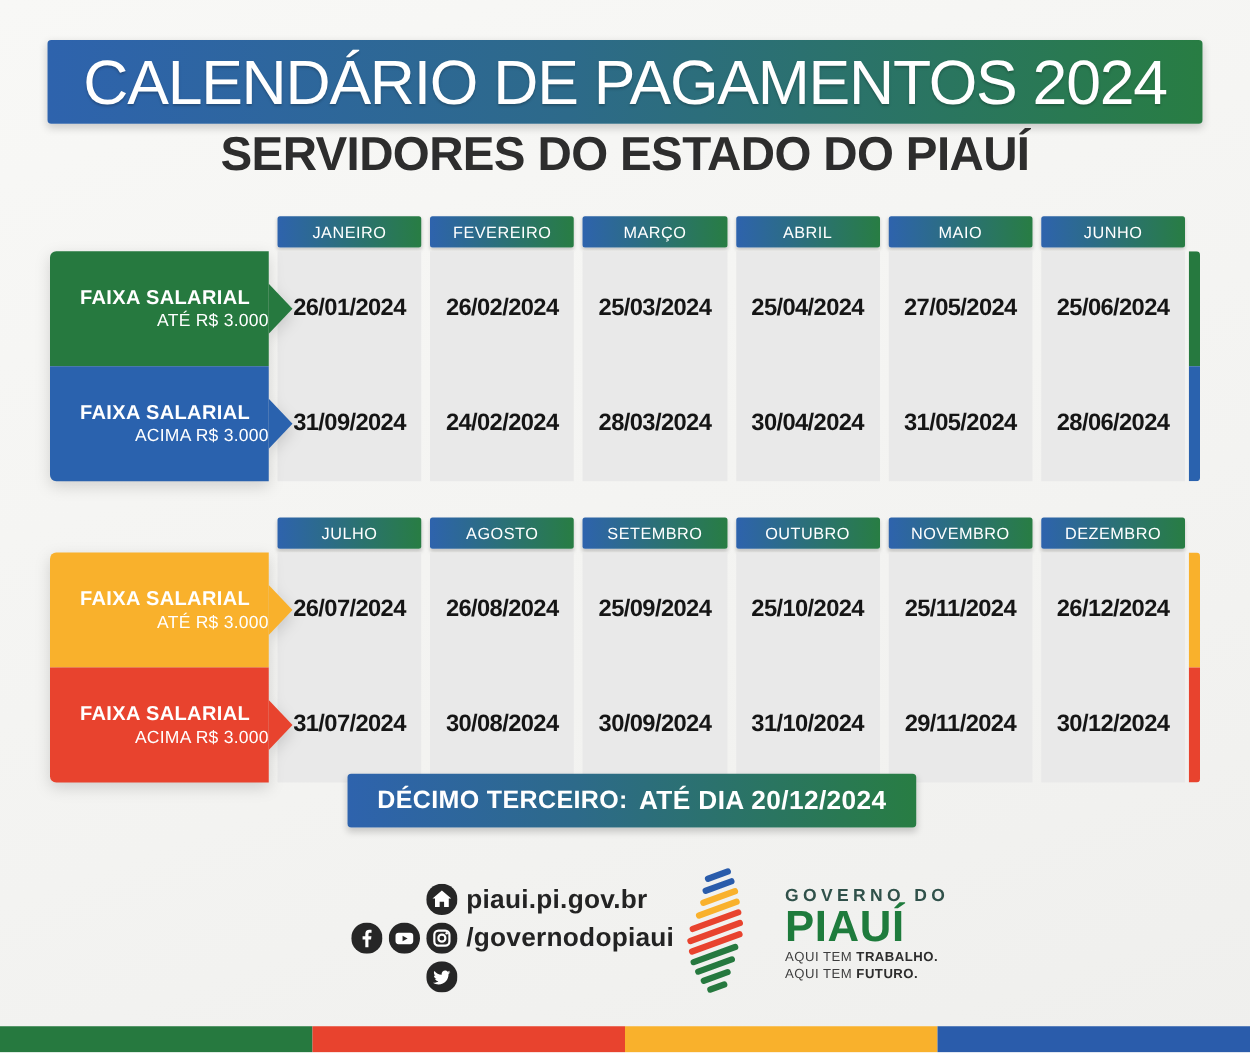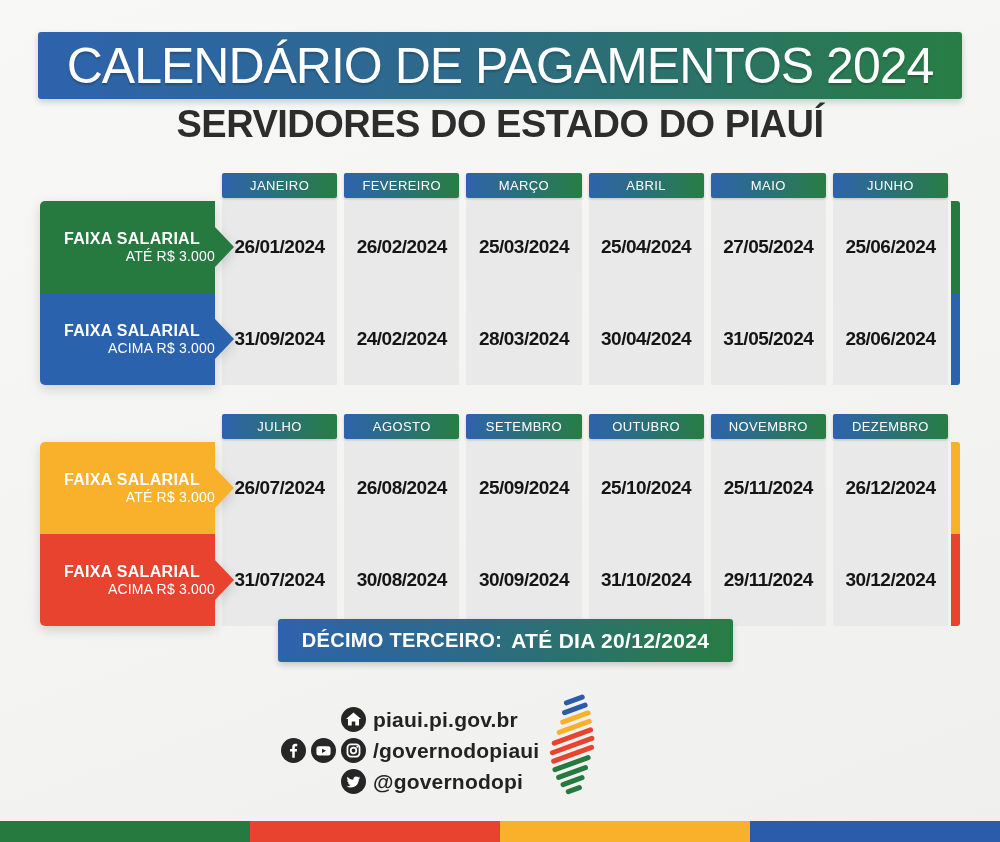--- a/index.html
+++ b/index.html
@@ -232,21 +232,20 @@
       </span>
       <span class="social-text">/governodopiaui</span>
     </div>
     <div class="social-row">
       <span class="social-icons">
         <svg viewBox="0 0 24 24">
           <circle cx="12" cy="12" r="12" fill="#262626"></circle>
           <path d="M18.5 8.4c-.5.2-1 .4-1.5.4.5-.3 1-.9 1.2-1.5-.5.3-1.1.5-1.7.7-.5-.5-1.2-.9-2-.9-1.5 0-2.7 1.2-2.7 2.7l.1.6c-2.3-.1-4.3-1.2-5.6-2.9-.3.4-.4.9-.4 1.4 0 .9.5 1.8 1.2 2.3-.4 0-.9-.1-1.2-.3 0 1.3.9 2.4 2.2 2.6-.3.1-.5.1-.8.1l-.6-.1c.4 1.1 1.4 1.9 2.6 1.9-.9.7-2.1 1.2-3.4 1.2h-.7c1.2.8 2.7 1.2 4.2 1.2 5 0 7.7-4.1 7.7-7.7v-.3c.5-.4 1-.9 1.4-1.4z" fill="#fff"></path>
         </svg>
       </span>
-      <span class="social-text">@governodopi</span>
     </div>
   </div>
 
   <div class="logo">
     <div class="logo-map">
       <svg viewBox="0 0 100 130">
         <g transform="rotate(-20 50 65)">
           <rect x="52" y="8" width="26" height="6" rx="3" fill="#2a5cab"></rect>
           <rect x="46" y="18" width="32" height="6" rx="3" fill="#2a5cab"></rect>
           <rect x="40" y="28" width="38" height="6" rx="3" fill="#f9b12c"></rect>
@@ -254,20 +253,26 @@
           <rect x="22" y="48" width="52" height="6" rx="3" fill="#e8432e"></rect>
           <rect x="16" y="58" width="56" height="6" rx="3" fill="#e8432e"></rect>
           <rect x="14" y="68" width="54" height="6" rx="3" fill="#e8432e"></rect>
           <rect x="12" y="78" width="48" height="6" rx="3" fill="#26793f"></rect>
           <rect x="13" y="88" width="40" height="6" rx="3" fill="#26793f"></rect>
           <rect x="15" y="98" width="30" height="6" rx="3" fill="#26793f"></rect>
           <rect x="18" y="108" width="20" height="6" rx="3" fill="#26793f"></rect>
         </g>
       </svg>
     </div>
+    <div class="logo-text">
+      <span class="logo-gov">GOVERNO DO</span>
+      <span class="logo-state">PIAUÍ</span>
+      <span class="logo-tag"><span>AQUI TEM </span><b>TRABALHO.</b></span>
+      <span class="logo-tag"><span>AQUI TEM </span><b>FUTURO.</b></span>
+    </div>
   </div>
 
   <div class="bottom-stripe">
     <div class="bseg bs-green"></div>
     <div class="bseg bs-red"></div>
     <div class="bseg bs-yellow"></div>
     <div class="bseg bs-blue"></div>
   </div>
 
 </div>

